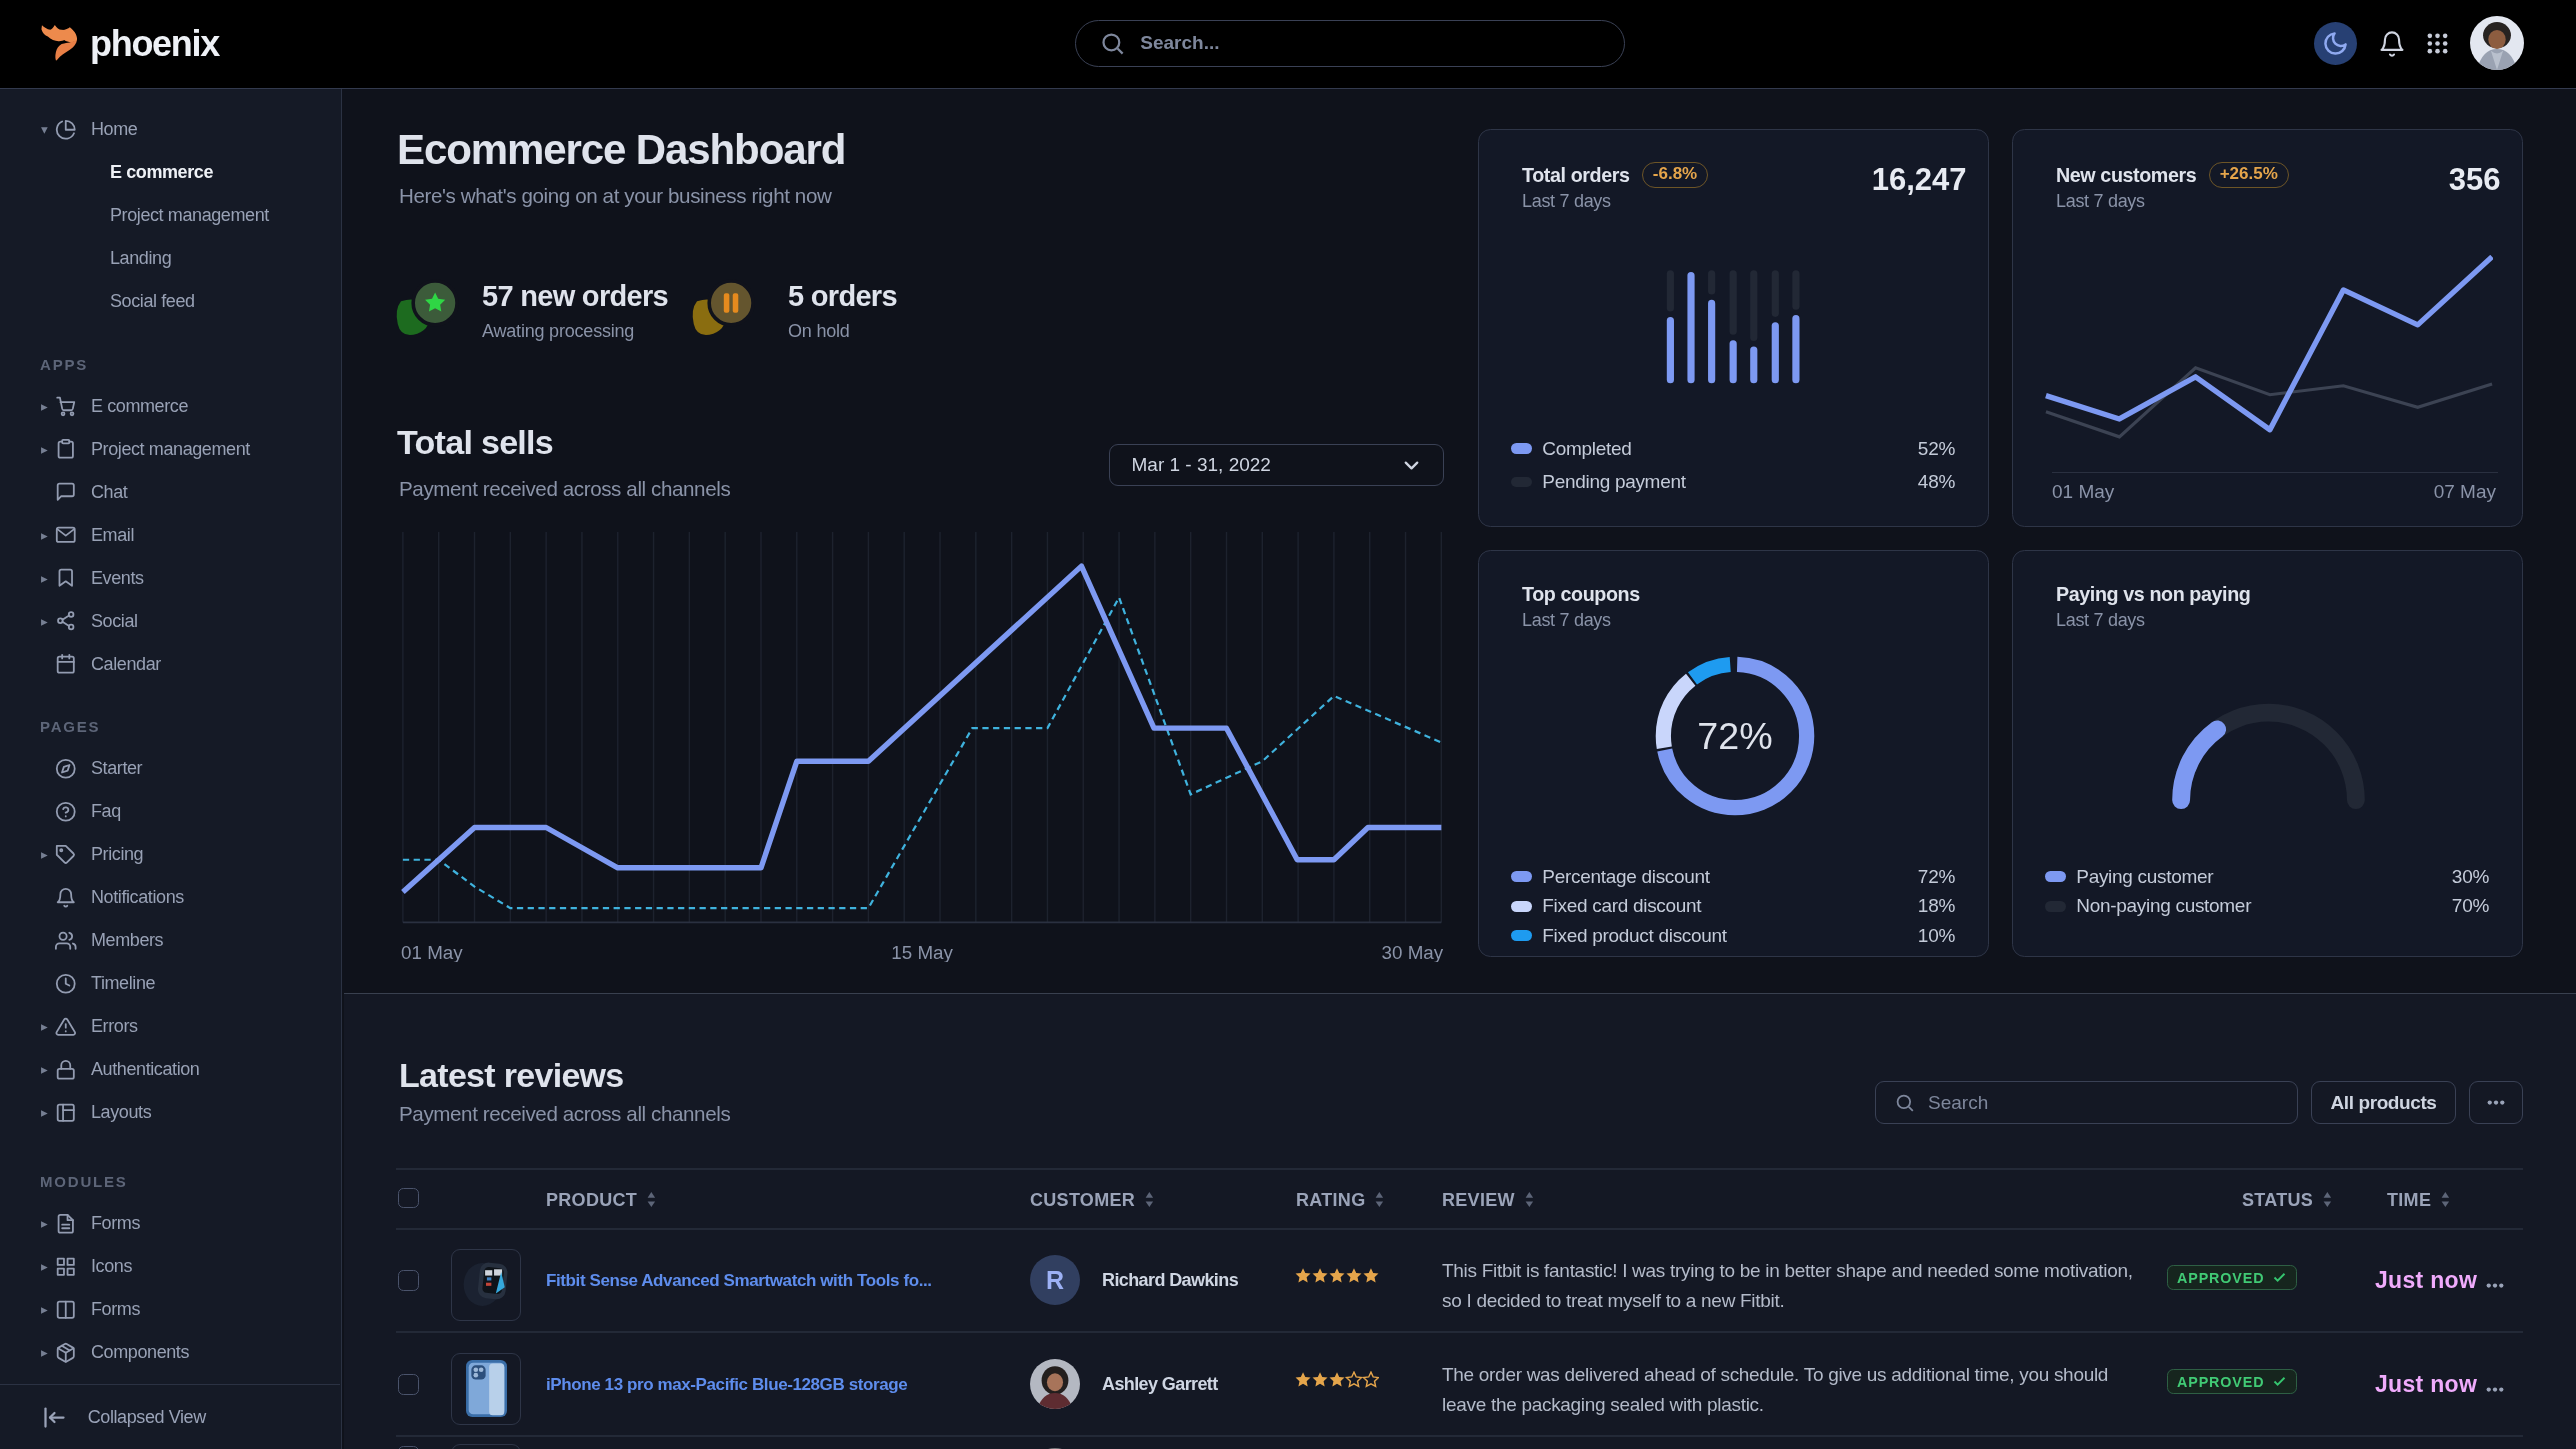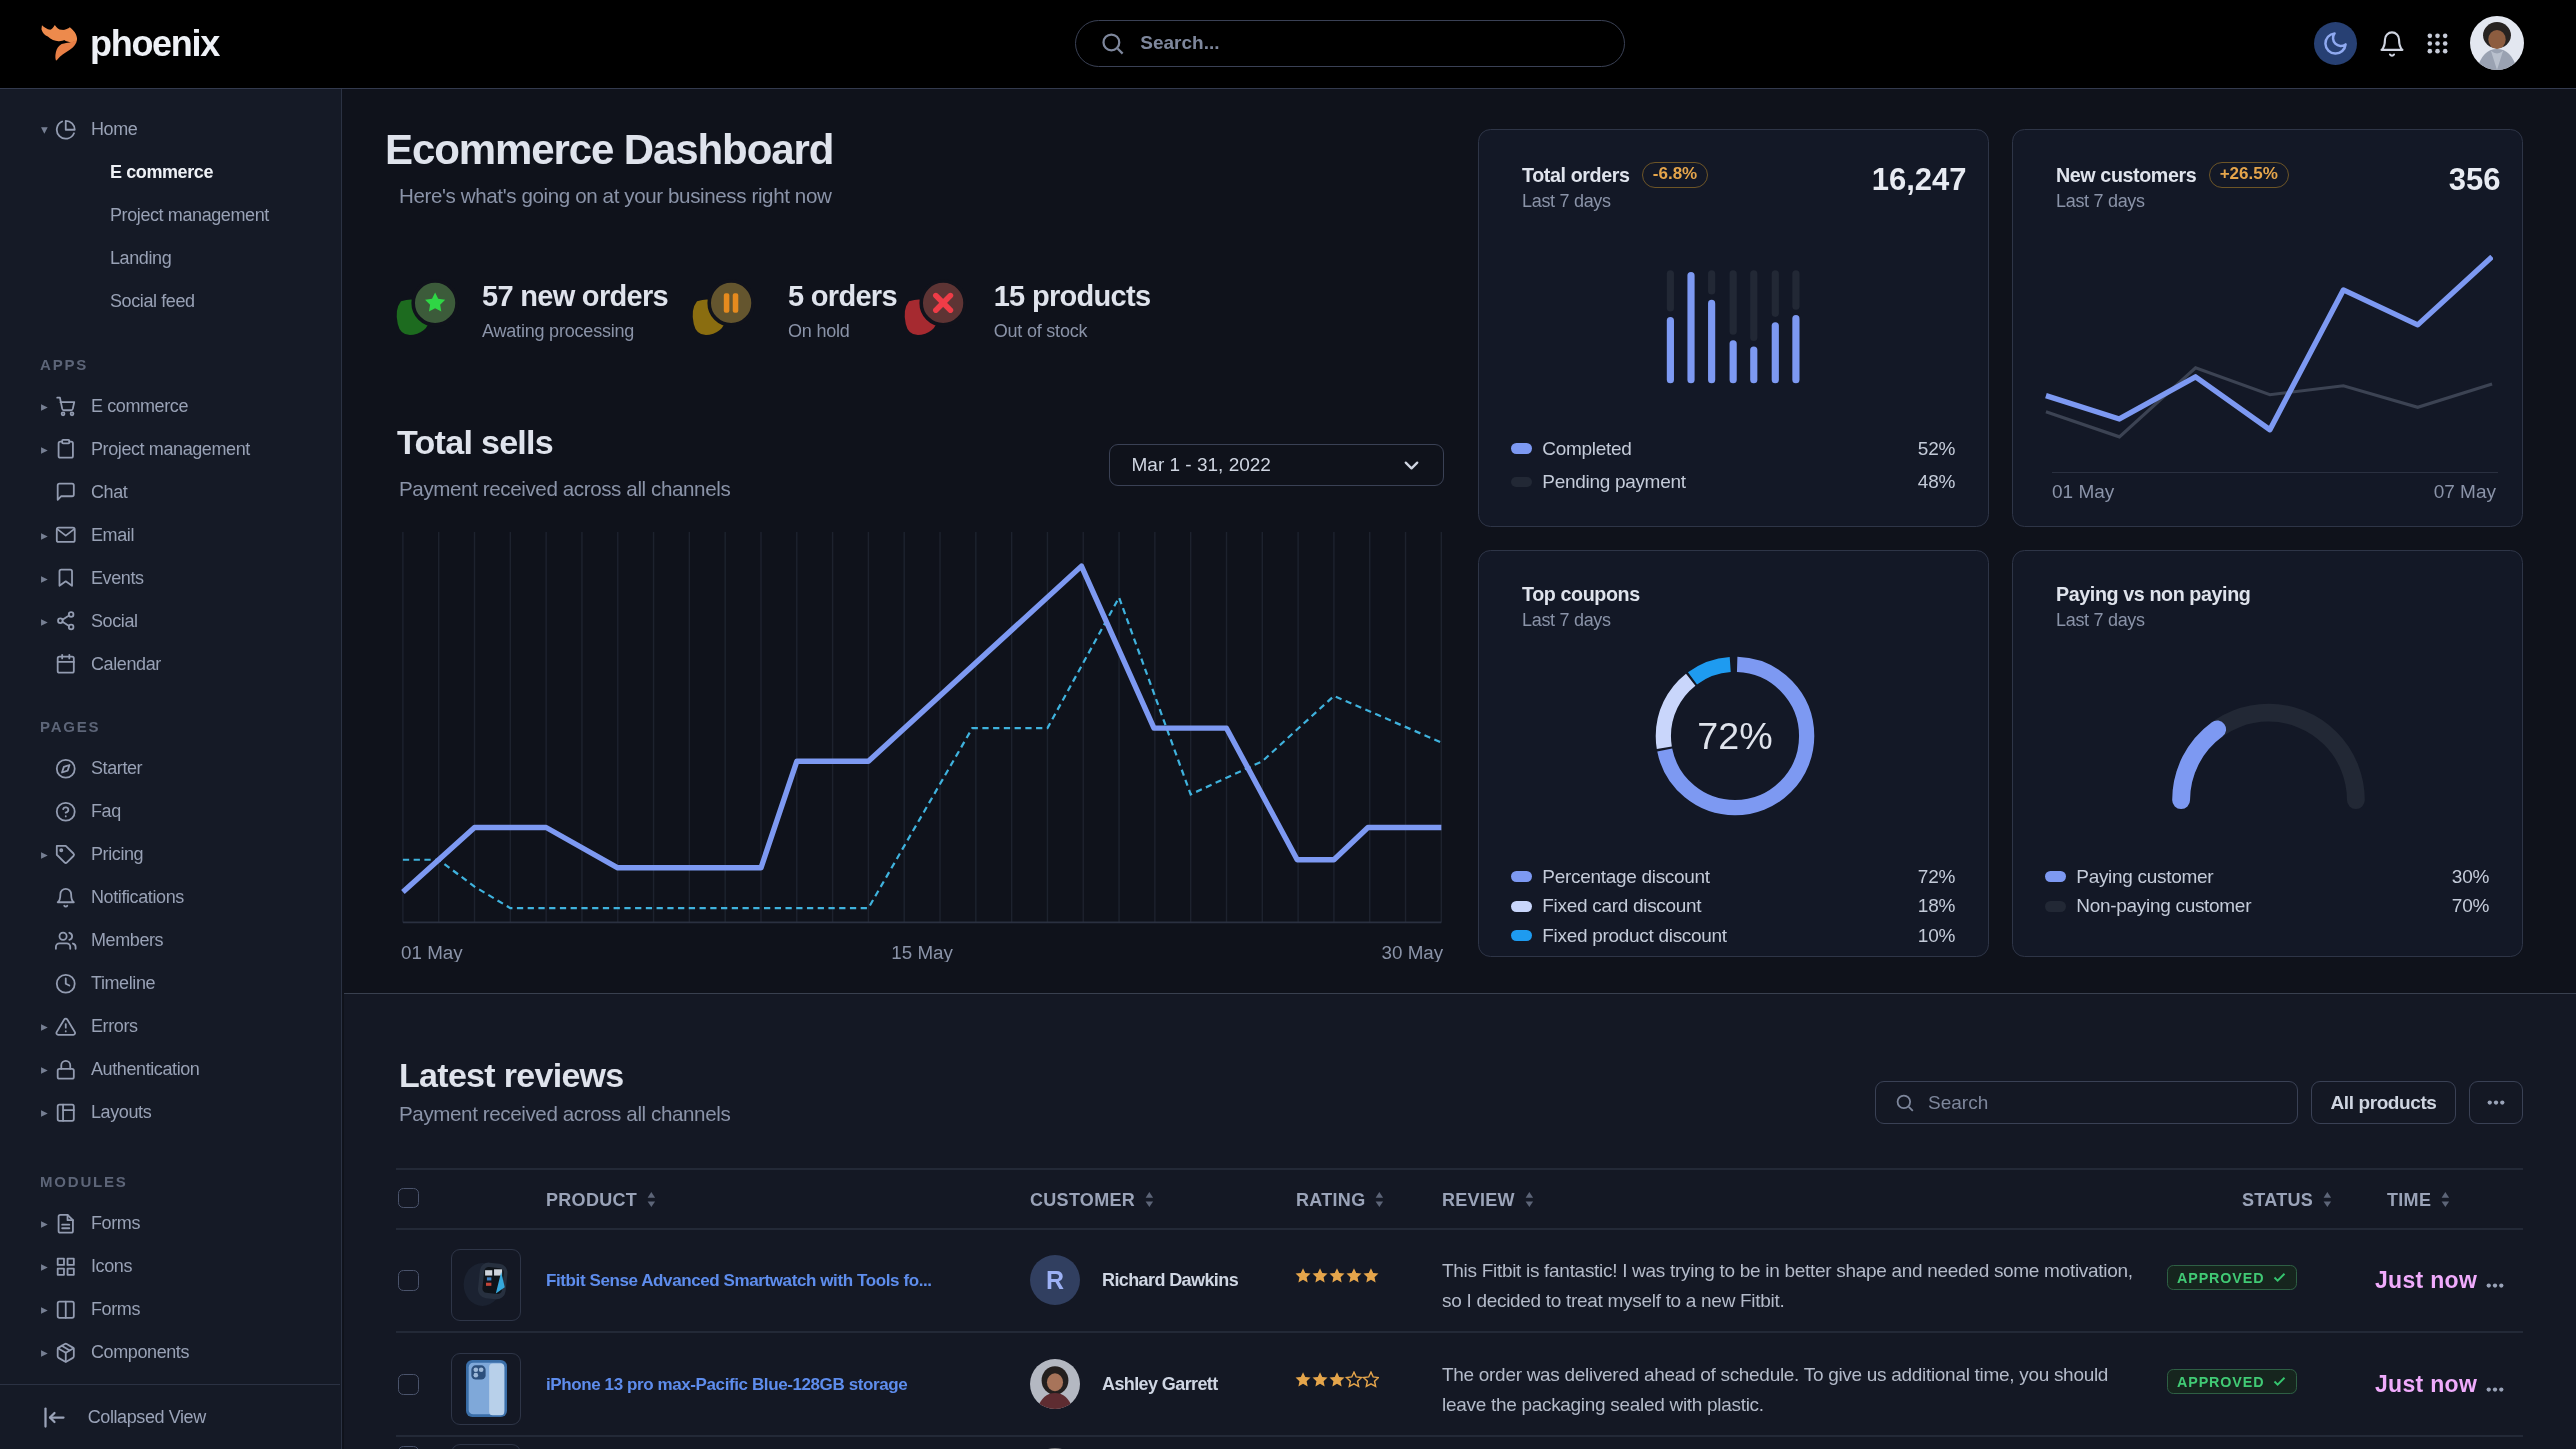--- a/index.html
+++ b/index.html
@@ -22,21 +22,21 @@
 .srow .caret { position:absolute; left:38px; width:12.5px; text-align:center; color:#767f93; font-size:13.4px; }
 .srow .sicon { position:absolute; left:55px; width:21.5px; height:21.5px; }
 .srow .slabel { position:absolute; left:91px; white-space:nowrap; }
 .srow.sub .slabel { left:110px; }
 .srow.active .slabel { color:#eef1f6; font-weight:700; }
 .ssection { height:36px; display:flex; align-items:center; padding-left:40px; color:#5d6578; font-size:15px; font-weight:700; letter-spacing:1.8px; margin-top:23px; margin-bottom:2.7px; }
 .sfooter { position:absolute; left:0; bottom:0; width:340px; height:66px; border-top:1.8px solid #2b3243; display:flex; align-items:center; color:#9aa3b8; font-size:18px; letter-spacing:-0.4px; }
 
 
 #main { position:absolute; left:344px; top:89px; width:2232px; height:1361px; }
-h1.pagetitle { position:absolute; left:41px; top:37px; font-size:42px; font-weight:700; color:#dfe3ec; letter-spacing:-1.1px; }
+h1.pagetitle { position:absolute; left:53px; top:37px; font-size:42px; font-weight:700; color:#dfe3ec; letter-spacing:-1.1px; }
 .pagesub { position:absolute; left:55px; top:95px; font-size:20.6px; color:#8a93a8; letter-spacing:-0.4px; }
 
 
 .stat { position:absolute; top:183px; display:flex; align-items:center; }
 .stat .txt .big { font-size:29px; font-weight:700; color:#dfe3ec; letter-spacing:-0.7px; }
 .stat .txt .small { font-size:18px; color:#8a93a8; margin-top:8px; letter-spacing:-0.2px; }
 
 
 .ts-title { position:absolute; left:53px; top:334px; font-size:34px; font-weight:700; color:#dfe3ec; letter-spacing:-0.7px; }
 .ts-sub { position:absolute; left:55px; top:388px; font-size:20.6px; color:#8a93a8; letter-spacing:-0.4px; }
@@ -95,34 +95,20 @@
         <path d="M8 18 Q20 14 24 24 Q28 34 18 38 Q8 41 6 32 Q4 23 8 18Z" fill="#8a6d10"></path>
         <circle cx="29" cy="19" r="13.5" fill="#64552e" stroke="#10121b" stroke-width="2.2"></circle>
         <g fill="#e58a1e">
             <rect x="24.5" y="13" width="3.4" height="12" rx="1.2"></rect>
             <rect x="30" y="13" width="3.4" height="12" rx="1.2"></rect>
           </g>
       </svg>
       <div class="txt" style="margin-left:26px;">
         <div class="big">5 orders</div>
         <div class="small">On hold</div>
-      </div>
-    </div>
-    <div class="stat" style="left:552px;">
-      <svg width="78" height="78" viewBox="0 0 48 48">
-        <path d="M8 18 Q20 14 24 24 Q28 34 18 38 Q8 41 6 32 Q4 23 8 18Z" fill="#a62a30"></path>
-        <circle cx="29" cy="19" r="13.5" fill="#5e3434" stroke="#10121b" stroke-width="2.2"></circle>
-        <g stroke="#ef3c47" stroke-width="3.4" stroke-linecap="round">
-            <line x1="24.5" y1="14.5" x2="33.5" y2="23.5"></line>
-            <line x1="33.5" y1="14.5" x2="24.5" y2="23.5"></line>
-          </g>
-      </svg>
-      <div class="txt" style="margin-left:19.7px;">
-        <div class="big">15 products</div>
-        <div class="small">Out of stock</div>
       </div>
     </div>
 
     <div class="ts-title">Total sells</div>
     <div class="ts-sub">Payment received across all channels</div>
     <div class="dateselect">Mar 1 - 31, 2022
       <svg style="position:absolute; right:19.7px;" width="23" height="23" viewBox="0 0 24 24" fill="none" stroke="#cfd5e1" stroke-width="2.4" stroke-linecap="round" stroke-linejoin="round">
           <polyline points="6,9 12,15 18,9"></polyline>
         </svg>
     </div>

